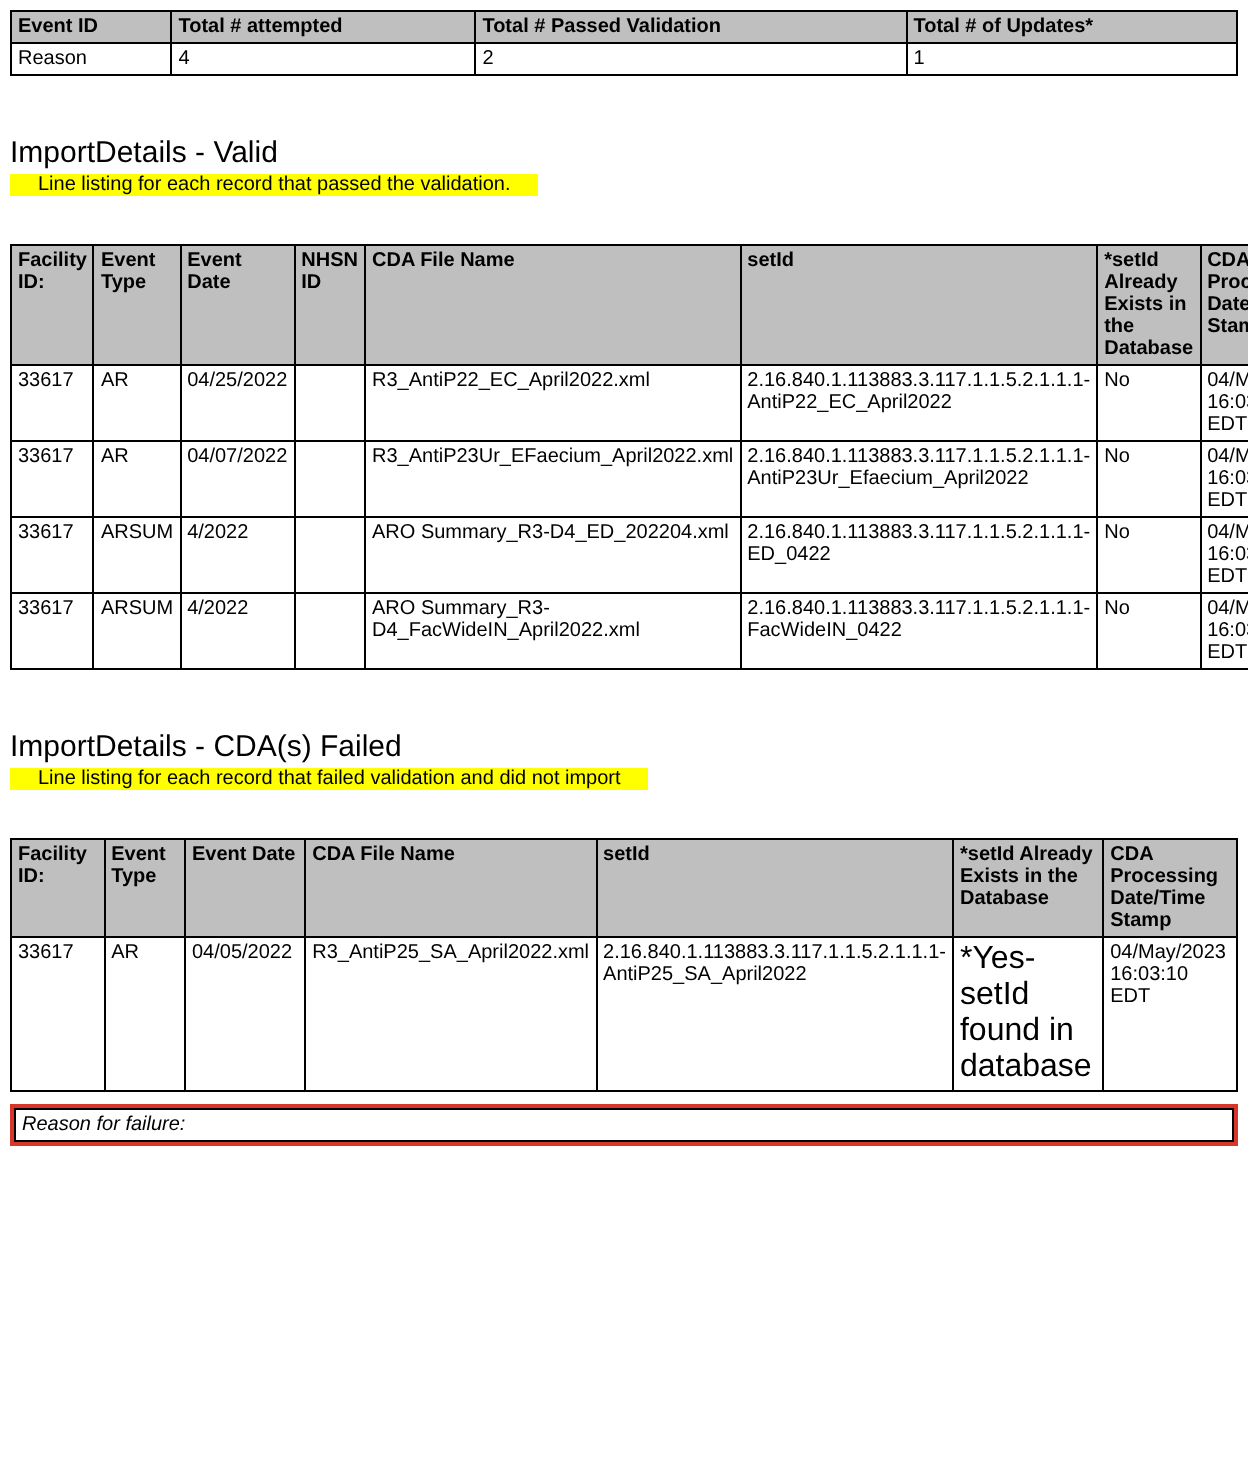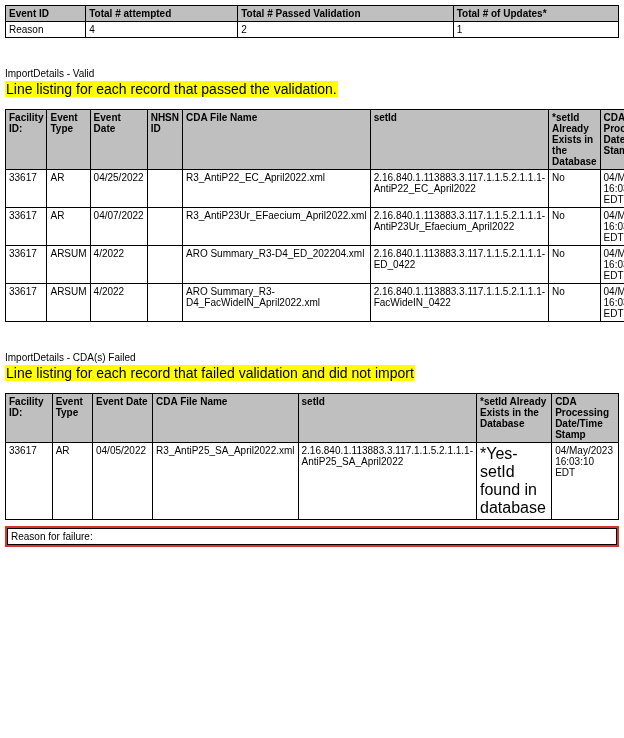--- a/index.html
+++ b/index.html
@@ -21,44 +21,44 @@
       padding: 2px 3px;
       text-align: left;
       vertical-align: top;
       font-size: 10px;
     }
     th {
       background: #bfbfbf;
       font-weight: bold;
     }
     .section-title {
-      font-size: 10px;
+      font-size: 15px;
       margin-top: 30px;
       margin-bottom: 2px;
     }
     .highlight {
       background-color: #ffff00;
-      font-size: 14px;
+      font-size: 10px;
       display: inline-block;
-      margin-bottom: 12px;
-      padding: 0 1px;
+      margin-bottom: 24px;
+      padding: 0 14px;
     }
     .summary-table th, .summary-table td { font-size: 10px; }
     .bold-cell { font-weight: normal; font-size: 16px; }
     .red-box {
       border: 2px solid #d9362b;
       border-collapse: separate;
       padding: 0;
     }
     .red-box table {
       border-collapse: collapse;
       width: 100%;
       margin: 0;
     }
-    .red-box td { border: 1px solid #000; }
+    .red-box td { border: 1px solid #000; font-style: italic; }
     .w-facid { width: 75px; }
     .w-evtype { width: 75px; }
     .w-evdate { width: 75px; }
     .w-nhsn { width: 60px; }
     .w-cda { width: 100px; }
     .w-setid { width: 100px; }
     .w-exists { width: 75px; }
     .w-stamp { width: 75px; }
     .fail-facid { width: 80px; }
     .fail-evtype { width: 80px; }

